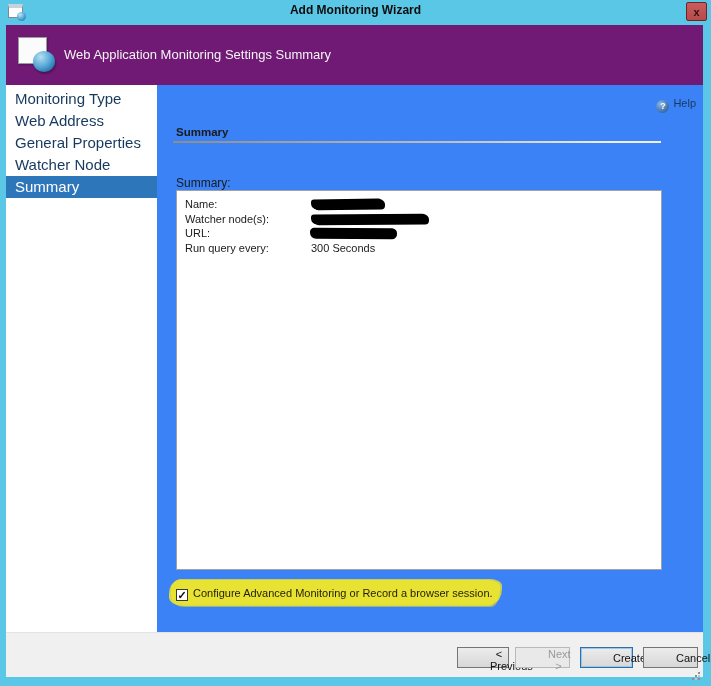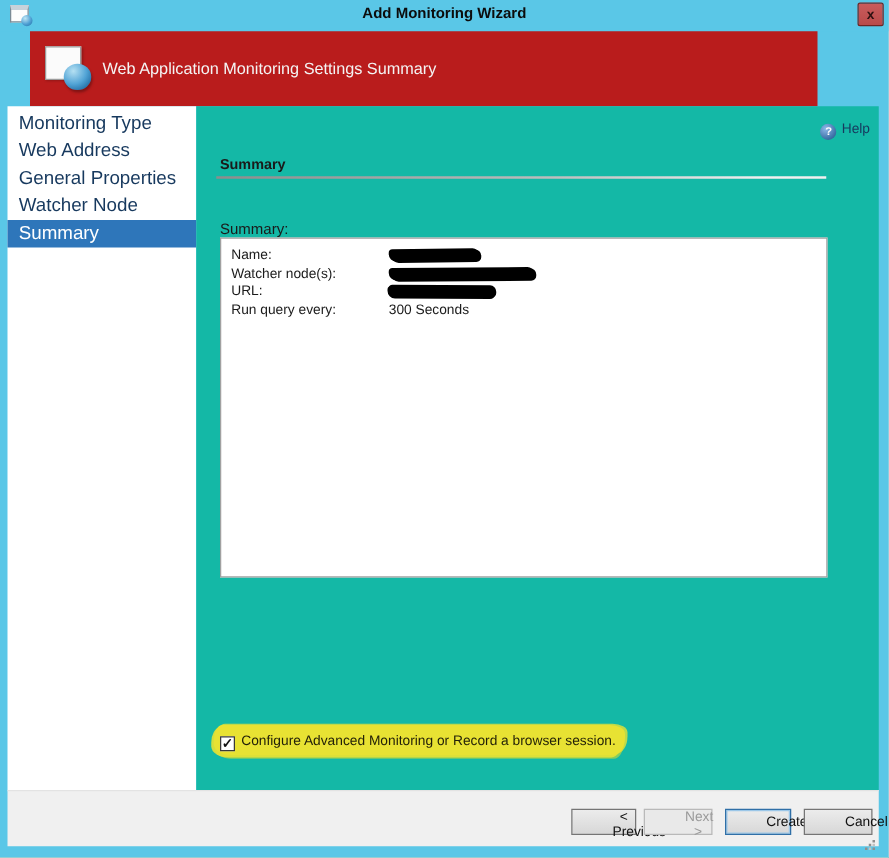--- a/index.html
+++ b/index.html
@@ -14,48 +14,48 @@
   .titlebar-icon .ball { position:absolute; right:-4px; bottom:-4px; width:9px; height:9px; border-radius:50%;
     background:radial-gradient(circle at 35% 30%, #bfe6f5, #4d9fd3 55%, #1f6ca3); }
   .titlebar-title { position:absolute; left:0; right:0; top:3px; text-align:center;
     font-size:12px; font-weight:bold; color:#0c0c0c; }
   .close-btn { position:absolute; right:4px; top:2px; width:21px; height:19px;
     background:linear-gradient(#c95c5c,#b94a4a); border:1px solid #6e2424; border-radius:2px;
     color:#2e1111; font-size:11px; font-weight:bold; line-height:16px; text-align:center; cursor:pointer;
     font-family:"Liberation Sans", sans-serif; }
 
   
-  .header { position:absolute; left:24px; top:25px; width:630px; height:60px; background:#b91c1c; }
+  .header { position:absolute; left:6px; top:25px; width:697px; height:60px; background:#701a75; }
   .header-icon { position:absolute; left:10px; top:10px; width:40px; height:40px; }
   .header-icon .sq { position:absolute; left:2px; top:2px; width:29px; height:27px;
     background:#fbfbfb; border:1px solid #9b9b9b; box-shadow:1px 1px 2px rgba(0,0,0,.25); }
   .header-icon .sphere { position:absolute; left:17px; top:16px; width:22px; height:21px; border-radius:50%;
     background:radial-gradient(circle at 35% 28%, #b5e0f2, #52a4d6 50%, #1d6aa2 85%);
     box-shadow:1px 2px 2px rgba(0,0,0,.3); }
   .header-title { position:absolute; left:58px; top:22px; font-size:13px; color:#f4f4f4; }
 
   
   .sidebar { position:absolute; left:6px; top:85px; width:151px; height:547px; background:#ffffff; padding-top:3px; }
   .side-item { height:22px; line-height:22px; padding-left:9px; font-size:15px; color:#17395e; cursor:pointer; }
   .side-item.selected { background:#2e76ba; color:#ffffff; }
 
-  .content { position:absolute; left:157px; top:85px; width:546px; height:547px; background:#14b8a6; }
+  .content { position:absolute; left:157px; top:85px; width:546px; height:547px; background:#3b82f6; }
 
   .help { position:absolute; top:12px; right:7px; font-size:11px; color:#17395e; cursor:pointer; }
   .help-ic { display:inline-block; width:13px; height:13px; margin-right:4px; border-radius:50%;
     background:radial-gradient(circle at 35% 30%, #8cb8e8, #3a6ea5 70%, #27517c);
     color:#fff; font-size:9px; font-weight:bold; text-align:center; line-height:13px; vertical-align:-2px; }
 
   .sec-title { position:absolute; left:19px; top:41px; font-size:11.5px; font-weight:bold; color:#1a1a1a; }
   .rule { position:absolute; left:16px; top:56px; width:488px; height:2px;
     background:linear-gradient(to right, #8c8c8c, #bdbdbd 55%, #f0f0f0 90%); }
   .desc { position:absolute; left:19px; top:64px; font-size:11px; color:#1a1a1a; }
   .sum-label { position:absolute; left:19px; top:91px; font-size:12px; color:#1a1a1a; }
 
-  .sum-box { position:absolute; left:19px; top:105px; width:486px; height:272px;
+  .sum-box { position:absolute; left:19px; top:105px; width:486px; height:380px;
     background:#ffffff; border:1px solid #a0a0a0; padding:6px 8px; overflow:hidden; }
   .row { display:flex; line-height:14.6px; font-size:11px; color:#1a1a1a; }
   .row .lbl { flex:0 0 126px; }
   .redact { background:#000; height:10px; margin-top:2px; border-radius:3px 5px 4px 6px; }
   .redact.r1 { width:72px; transform:rotate(-.7deg); box-shadow:2px 1px 0 #000; }
   .redact.r2 { width:86px; transform:rotate(.4deg); box-shadow:-1px 1px 0 #000; }
   .redact.r3 { width:116px; transform:rotate(-.4deg); box-shadow:2px 1px 0 #000; }
 
   .check-row { position:absolute; left:14px; top:495px; }
   .hl { display:inline-block; background:#e8e233; padding:3px 7px 3px 5px;

